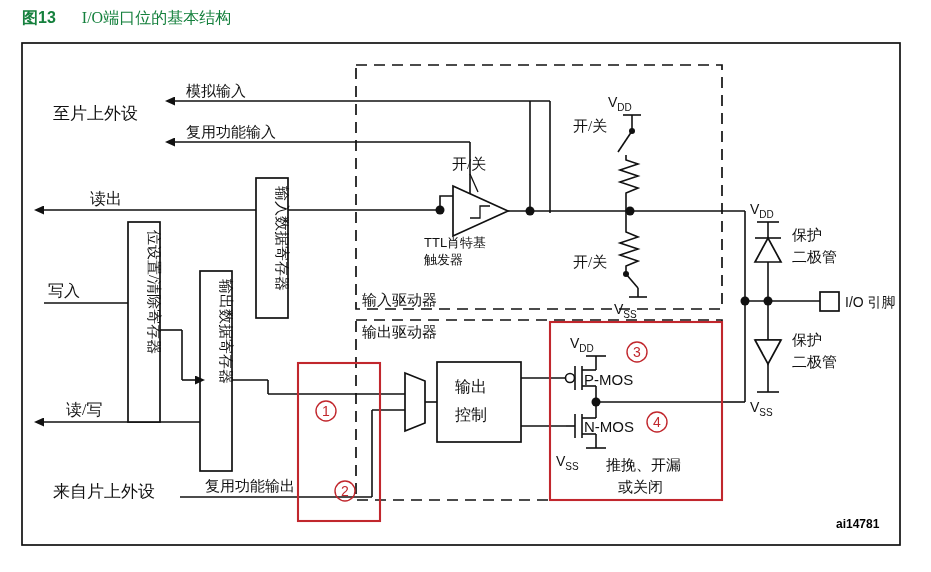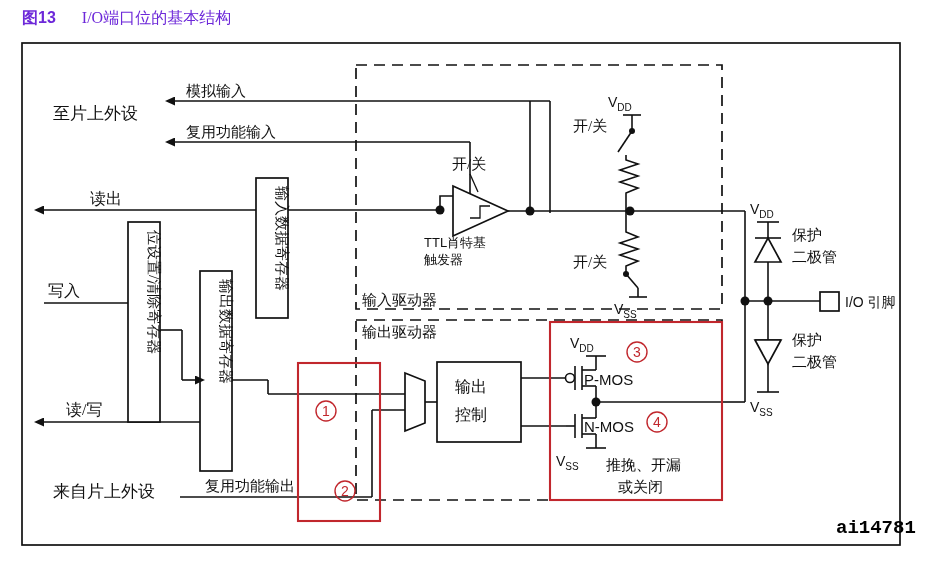--- a/index.html
+++ b/index.html
@@ -1,33 +1,33 @@
 <!DOCTYPE html>
 <html><head>
 <meta charset="utf-8">
 <style>
   html,body{margin:0;padding:0;background:#ffffff;}
   body{font-family:"Liberation Sans","DejaVu Sans",sans-serif;}
   #page{position:relative;width:931px;height:572px;background:#ffffff;overflow:hidden;}
-  .fig-title{position:absolute;left:22px;top:8px;font-size:16px;color:#6d28d9;font-family:"Liberation Serif","DejaVu Serif",serif;font-weight:400;white-space:nowrap;}
+  .fig-title{position:absolute;left:22px;top:8px;font-size:16px;color:#15803d;font-family:"Liberation Serif","DejaVu Serif",serif;font-weight:400;white-space:nowrap;}
   .fig-title .num{font-family:"Liberation Sans","DejaVu Sans",sans-serif;font-weight:700;}
   .fig-title .cap{display:inline-block;margin-left:26px;}
   svg{position:absolute;left:0;top:0;}
   text{font-family:"Liberation Serif","DejaVu Serif",serif;fill:#111;}
   text.sans{font-family:"Liberation Sans","DejaVu Sans",sans-serif;}
   .ln{stroke:#111;stroke-width:1.6;fill:none;}
   .ln-thin{stroke:#111;stroke-width:1.3;fill:none;}
   .frame{stroke:#111;stroke-width:1.7;fill:none;}
   .dash{stroke:#111;stroke-width:1.7;fill:none;stroke-dasharray:11 7;}
   .redbox{stroke:#c1272d;stroke-width:2.1;fill:none;}
   .redtxt{fill:#c1272d;font-family:"Liberation Sans","DejaVu Sans",sans-serif;}
   .redcirc{stroke:#c1272d;stroke-width:1.4;fill:none;}
   .box{stroke:#111;stroke-width:1.7;fill:#fff;}
   .dot{fill:#111;}
-  .wm{font-family:Liberation Mono, monospace;font-size:19px;fill:#222;font-weight:600;}
+  .wm{font-family:Liberation Sans, sans-serif;font-size:12px;fill:#222;font-weight:600;}
 </style>
 </head>
 <body>
 
 <div id="page">
 
   <div class="fig-title">
     <span class="num">图13</span><span class="cap">I/O端口位的基本结构</span>
   </div>
 

